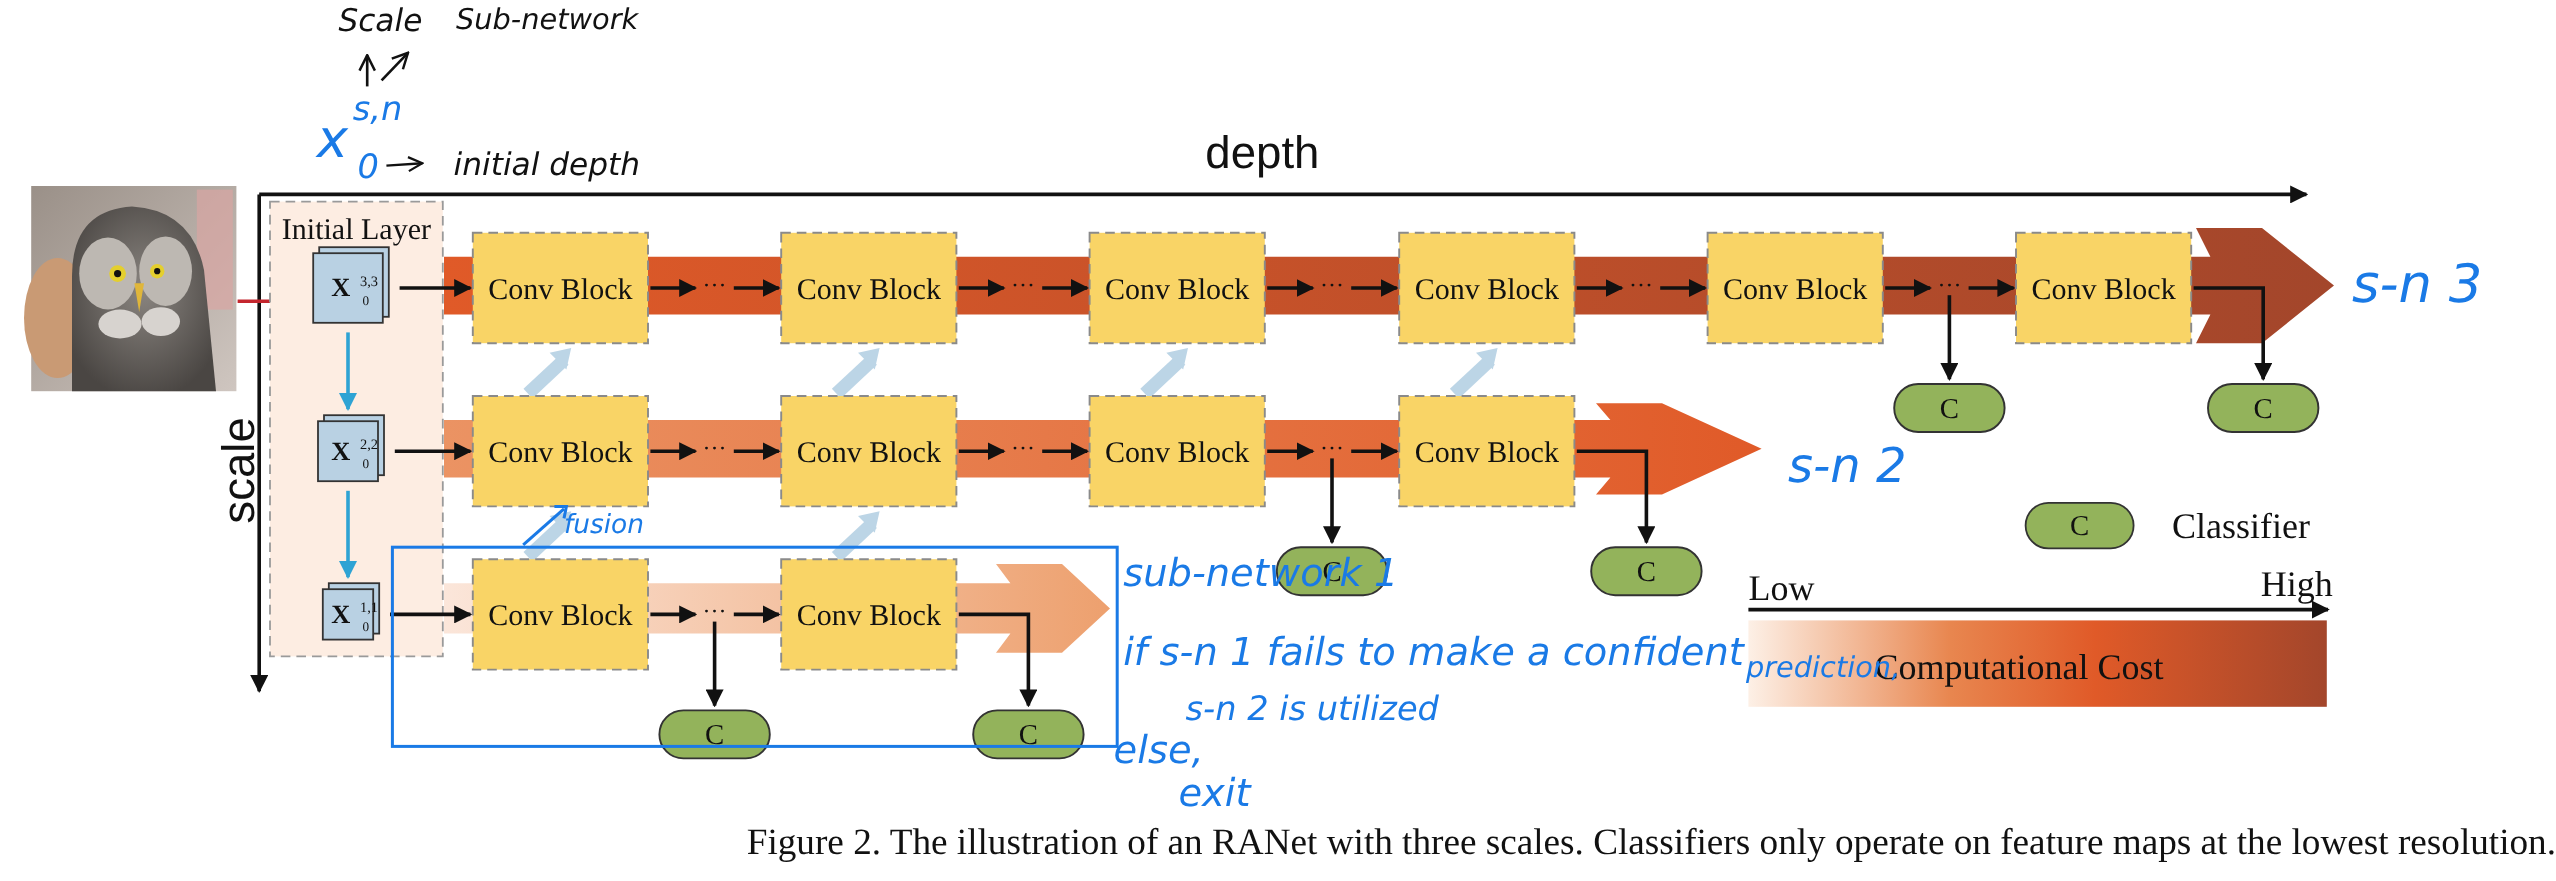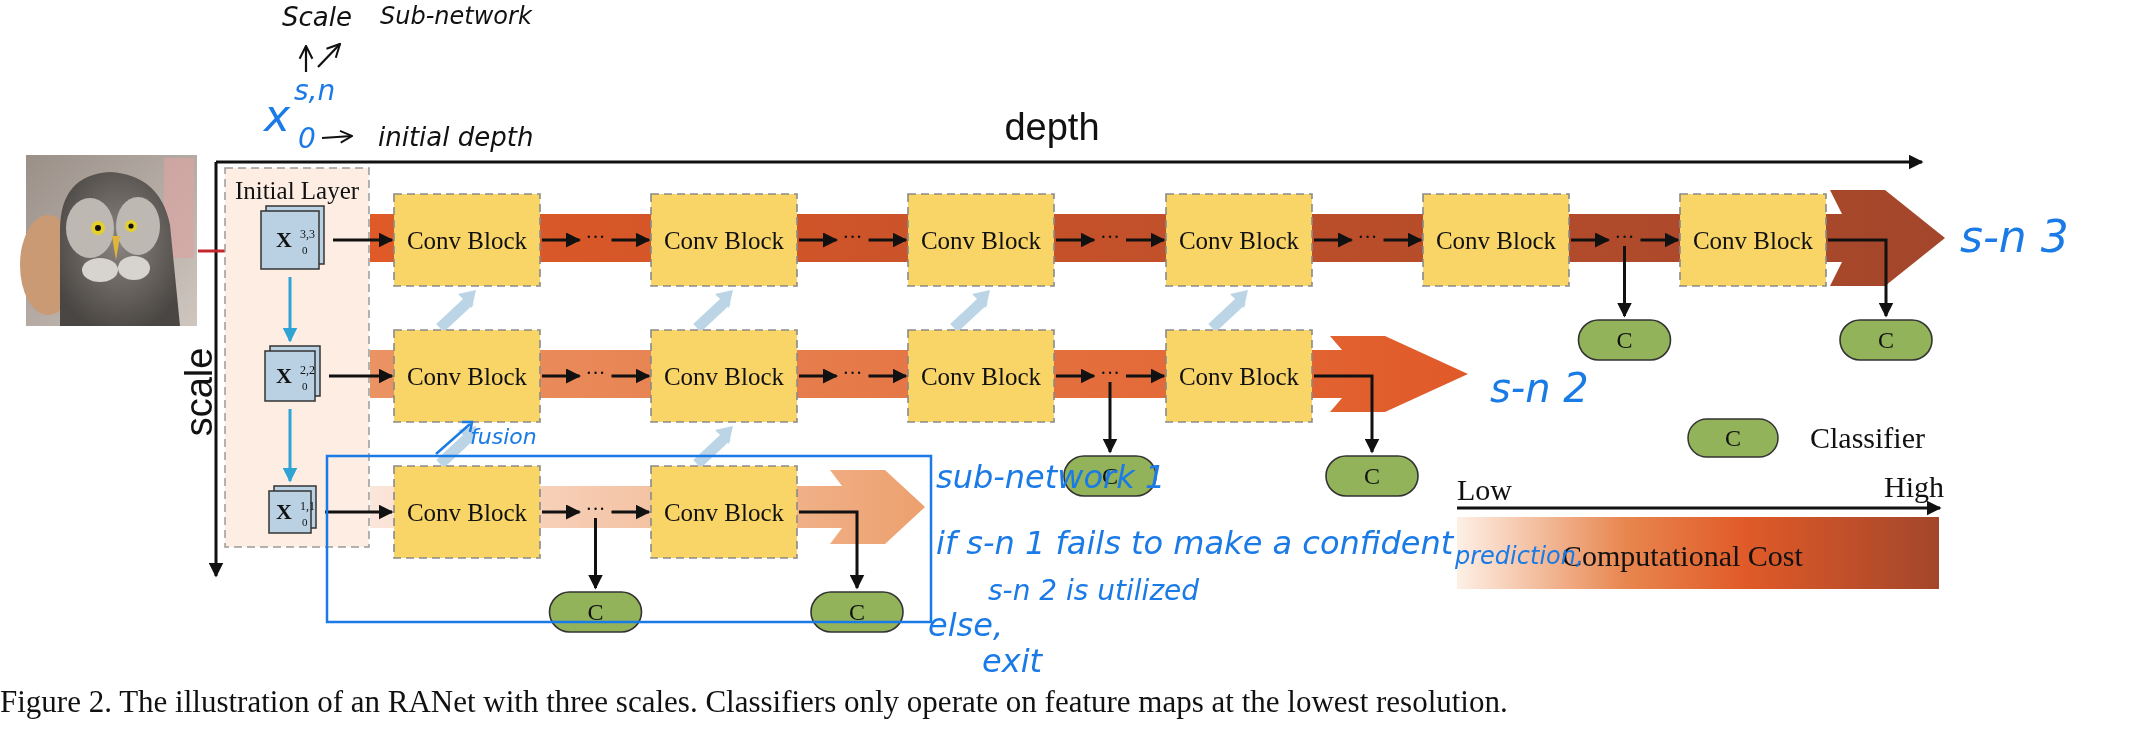--- a/index.html
+++ b/index.html
@@ -1,21 +1,21 @@
 <!DOCTYPE html>
 <html><head>
 <meta charset="utf-8">
 <style>
   html, body { margin:0; padding:0; background:#ffffff; }
   body { width:2130px; height:734px; position:relative; overflow:hidden; font-family:"Liberation Serif", serif; }
   #canvas { position:absolute; left:0; top:0; width:2130px; height:734px; }
   .serif { font-family:"Liberation Serif", serif; }
   .sans { font-family:"Liberation Sans", sans-serif; }
   .hand { font-family:"DejaVu Sans", sans-serif; font-style:italic; }
-  .caption { position:absolute; left:0; width:2130px; top:684px; text-align:left; font-family:"Liberation Serif", serif; font-size:31px; color:#111; }
+  .caption { position:absolute; left:0; width:2130px; top:684px; text-align:right; font-family:"Liberation Serif", serif; font-size:31px; color:#111; }
 </style>
 </head>
 <body>
 
 <svg id="canvas" width="2130" height="734" viewBox="0 0 2130 734" xmlns="http://www.w3.org/2000/svg">
   <defs>
     <marker id="ah" viewBox="0 0 10 10" refX="9" refY="5" markerWidth="5" markerHeight="5" orient="auto">
       <path d="M0,0 L10,5 L0,10 z" fill="#111"></path>
     </marker>
     <marker id="ahBlue" viewBox="0 0 10 10" refX="9" refY="5" markerWidth="5" markerHeight="5" orient="auto">

